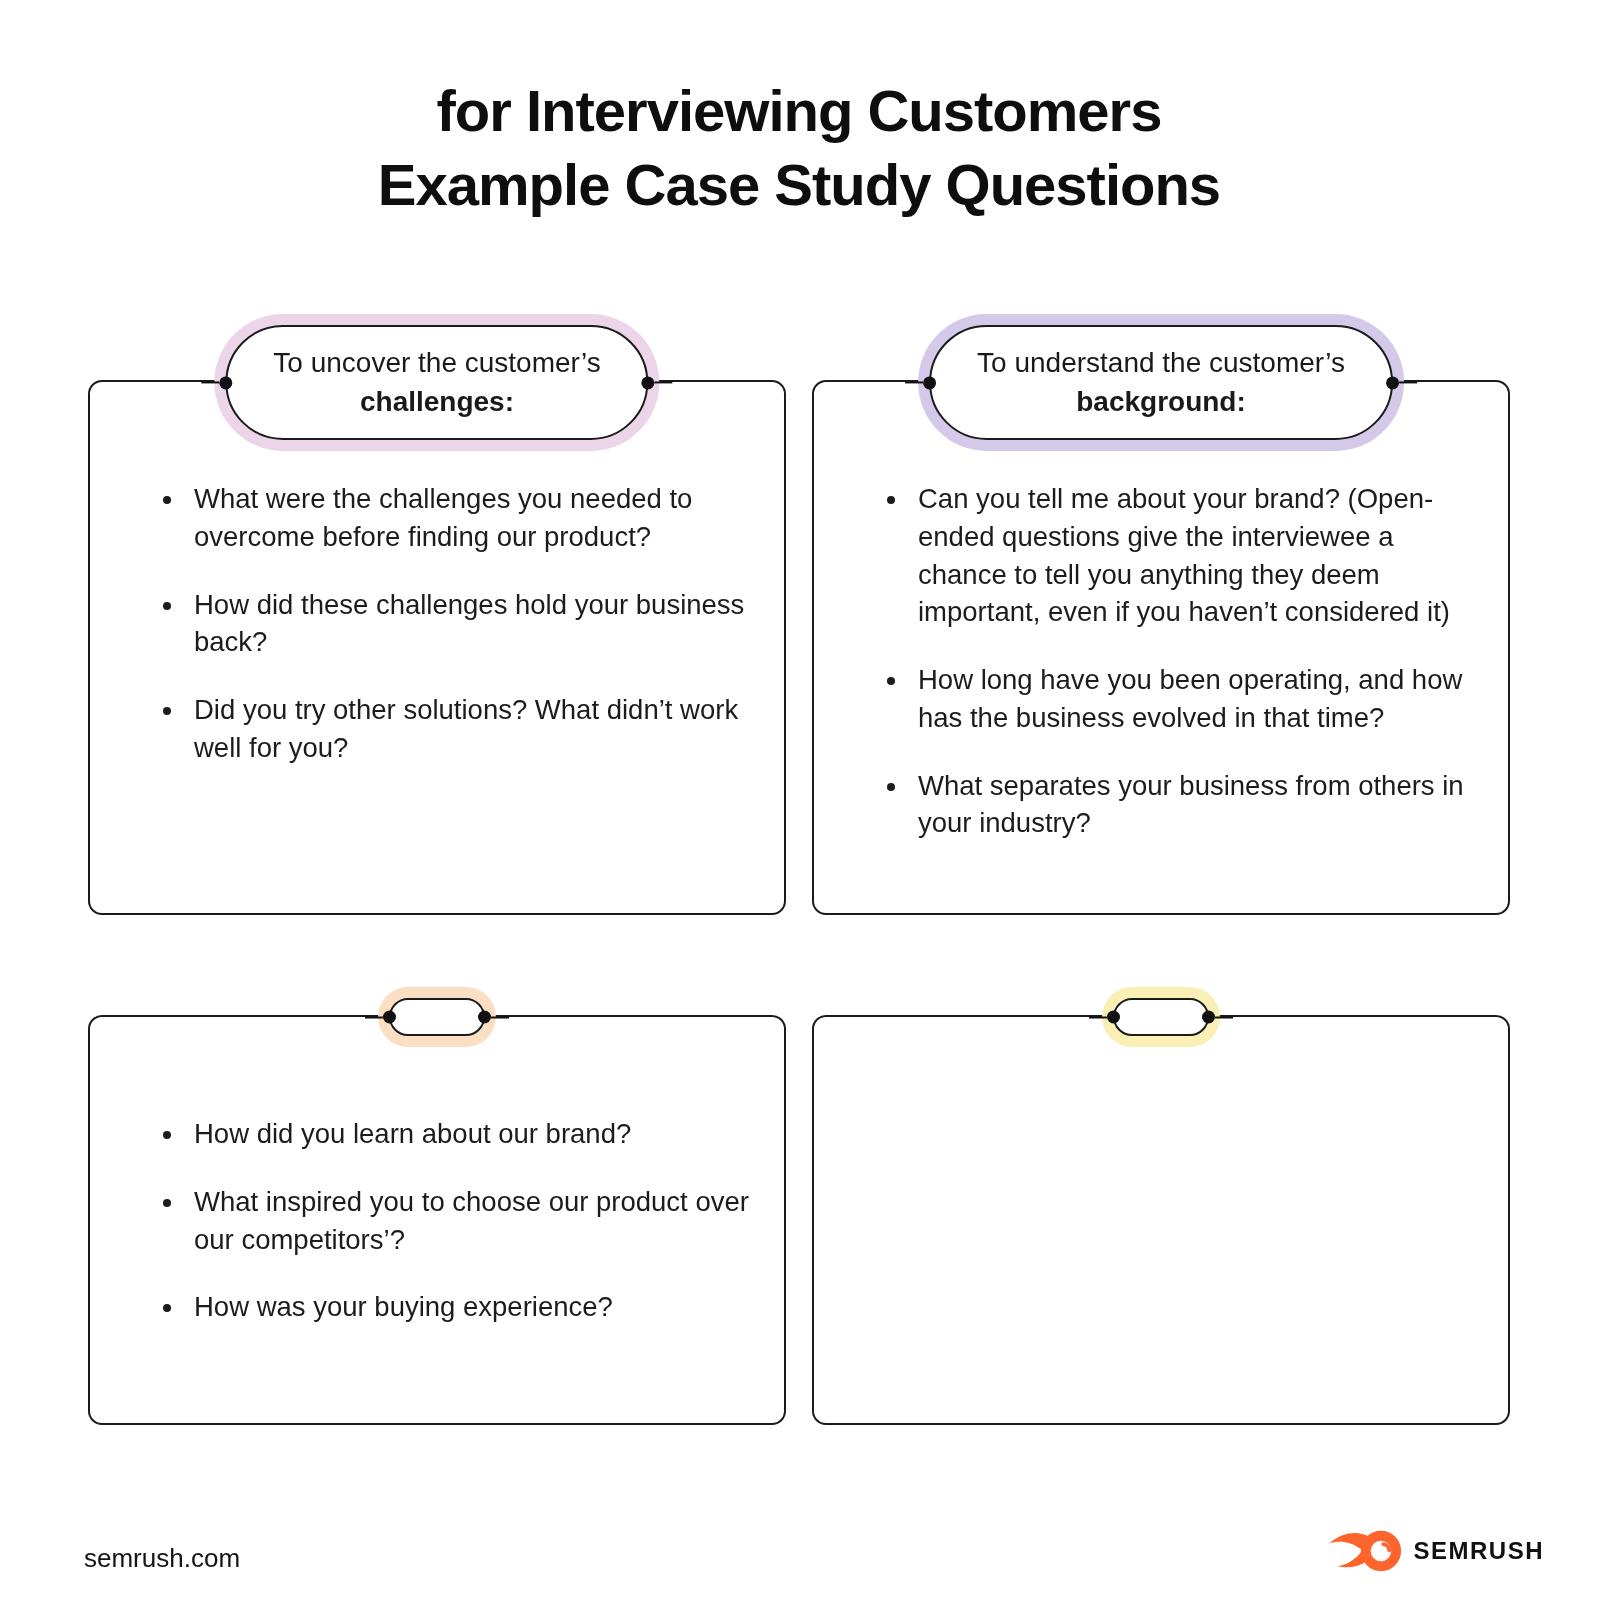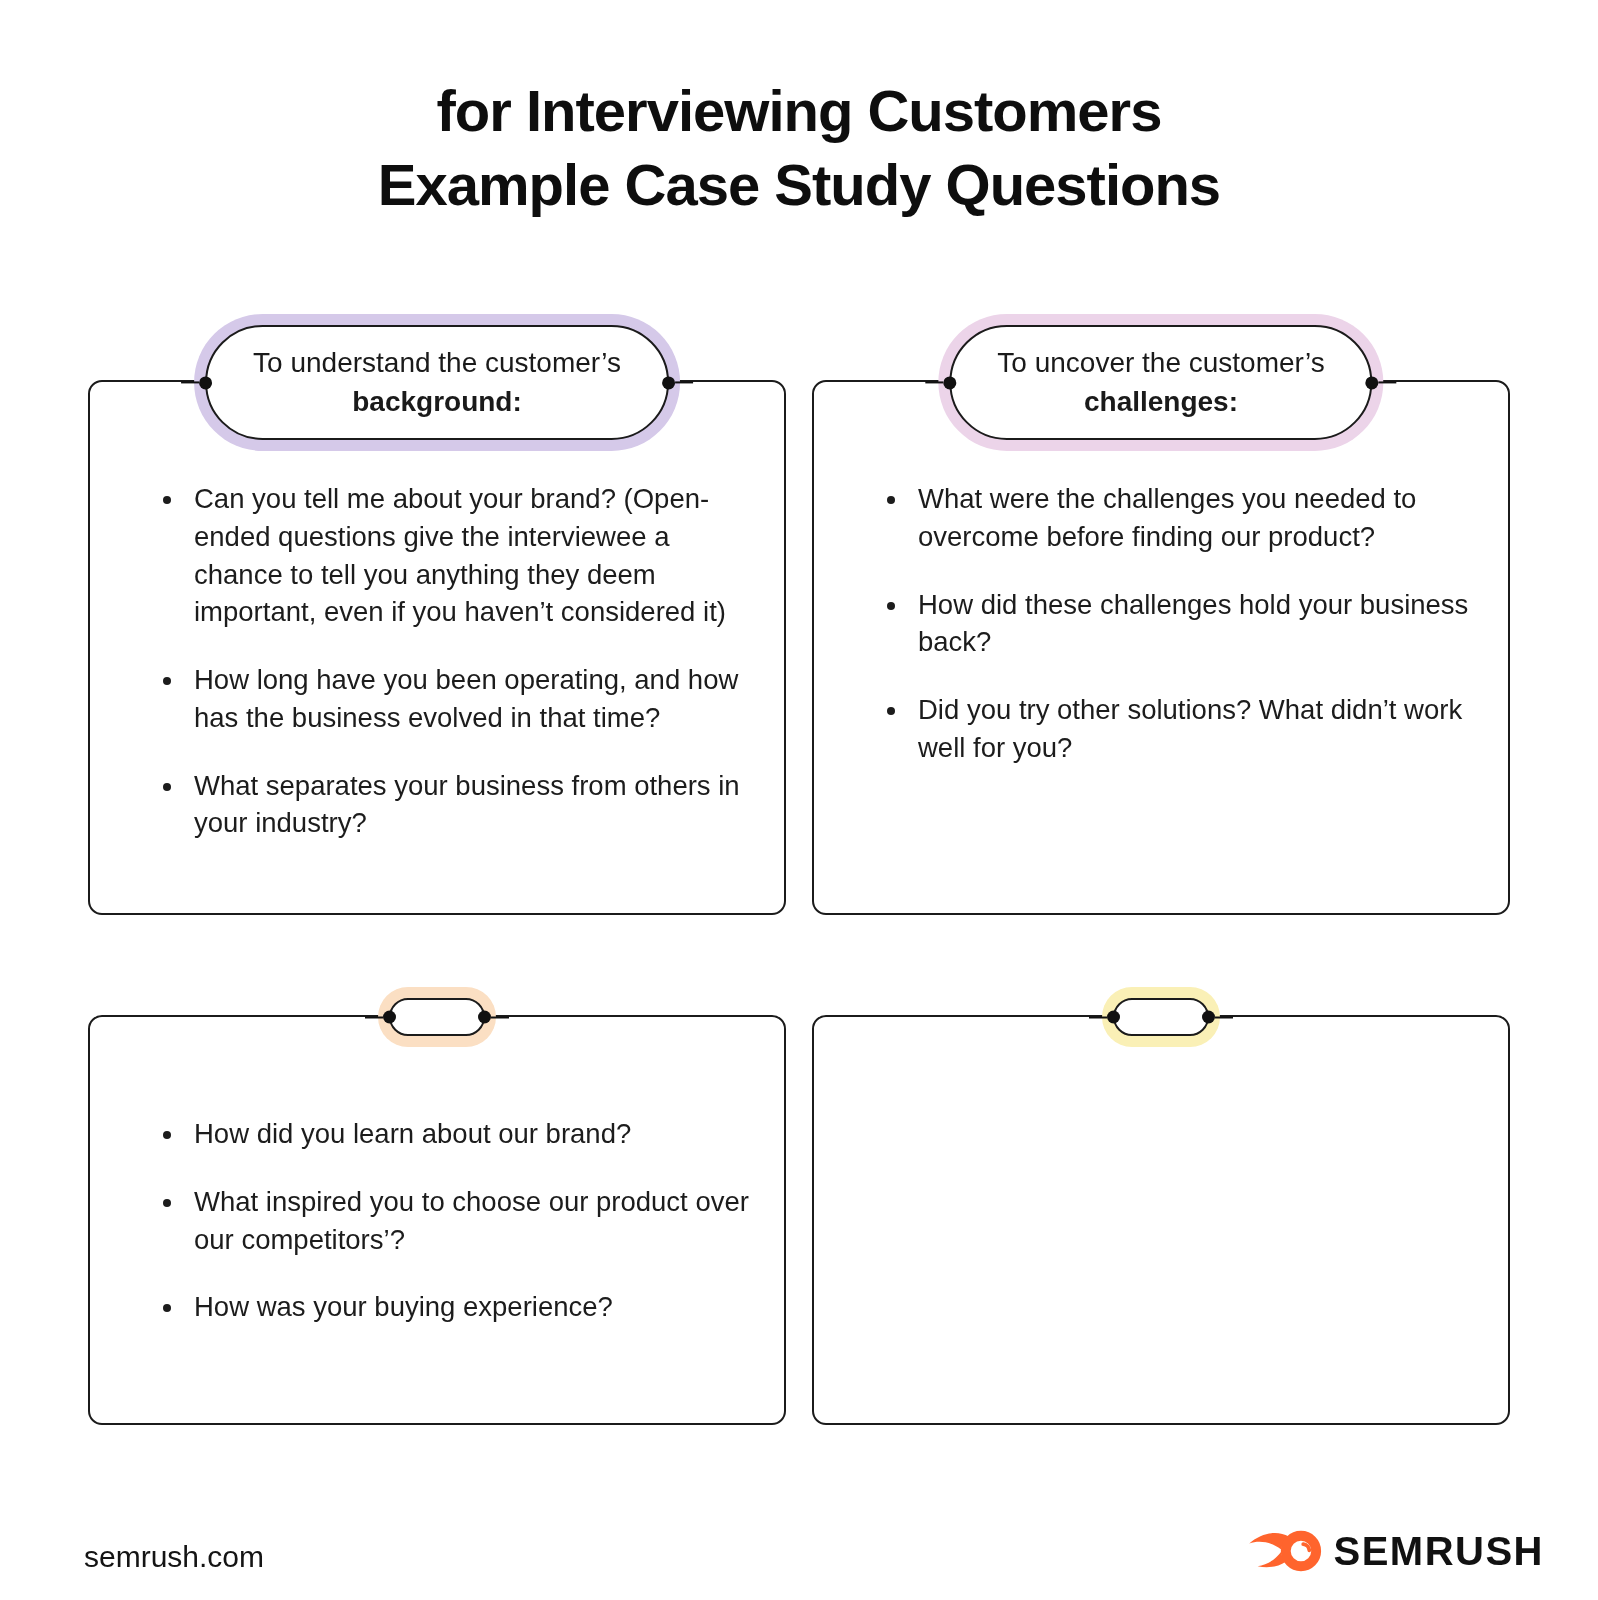--- a/index.html
+++ b/index.html
@@ -95,69 +95,69 @@
   
   .footer {
     position: absolute;
     left: 84px;
     right: 54px;
     bottom: 26px;
     display: flex;
     align-items: flex-end;
     justify-content: space-between;
   }
-  .site-url { font-size: 30px; color: #141414; }
+  .site-url { font-size: 26px; color: #141414; }
   .logo {
     display: flex;
     align-items: center;
     gap: 10px;
   }
   .logo-icon { display: block; width: 76px; height: 46px; }
   .logo-word {
-    font-size: 40px;
+    font-size: 24px;
     font-weight: 800;
     letter-spacing: 1.5px;
     color: #111;
   }
 </style>
 </head>
 <body>
 
 <header class="title">
   <div>for Interviewing Customers</div>
   <div>Example Case Study Questions</div>
 </header>
 
 <main class="grid">
 
+  <section class="panel" style="--glow: #ECD4E9;">
+    <div class="pill">
+      <span class="dot dot-left"></span>
+      <span class="dot dot-right"></span>
+      <div class="pill-line1">To uncover the customer’s</div>
+      <div class="pill-line2">challenges:</div>
+    </div>
+    <ul class="bullets">
+      <li>What were the challenges you needed to overcome before finding our product?</li>
+      <li>How did these challenges hold your business back?</li>
+      <li>Did you try other solutions? What didn’t work well for you?</li>
+    </ul>
+  </section>
+
   <section class="panel" style="--glow: #D5C9E9;">
     <div class="pill">
       <span class="dot dot-left"></span>
       <span class="dot dot-right"></span>
       <div class="pill-line1">To understand the customer’s</div>
       <div class="pill-line2">background:</div>
     </div>
     <ul class="bullets">
       <li>Can you tell me about your brand? (Open-ended questions give the interviewee a chance to tell you anything they deem important, even if you haven’t considered it)</li>
       <li>How long have you been operating, and how has the business evolved in that time?</li>
       <li>What separates your business from others in your industry?</li>
-    </ul>
-  </section>
-
-  <section class="panel" style="--glow: #ECD4E9;">
-    <div class="pill">
-      <span class="dot dot-left"></span>
-      <span class="dot dot-right"></span>
-      <div class="pill-line1">To uncover the customer’s</div>
-      <div class="pill-line2">challenges:</div>
-    </div>
-    <ul class="bullets">
-      <li>What were the challenges you needed to overcome before finding our product?</li>
-      <li>How did these challenges hold your business back?</li>
-      <li>Did you try other solutions? What didn’t work well for you?</li>
     </ul>
   </section>
 
   <section class="panel" style="--glow: #FBDFC3;">
     <div class="pill">
       <span class="dot dot-left"></span>
       <span class="dot dot-right"></span>
     </div>
     <ul class="bullets">
       <li>How did you learn about our brand?</li>

